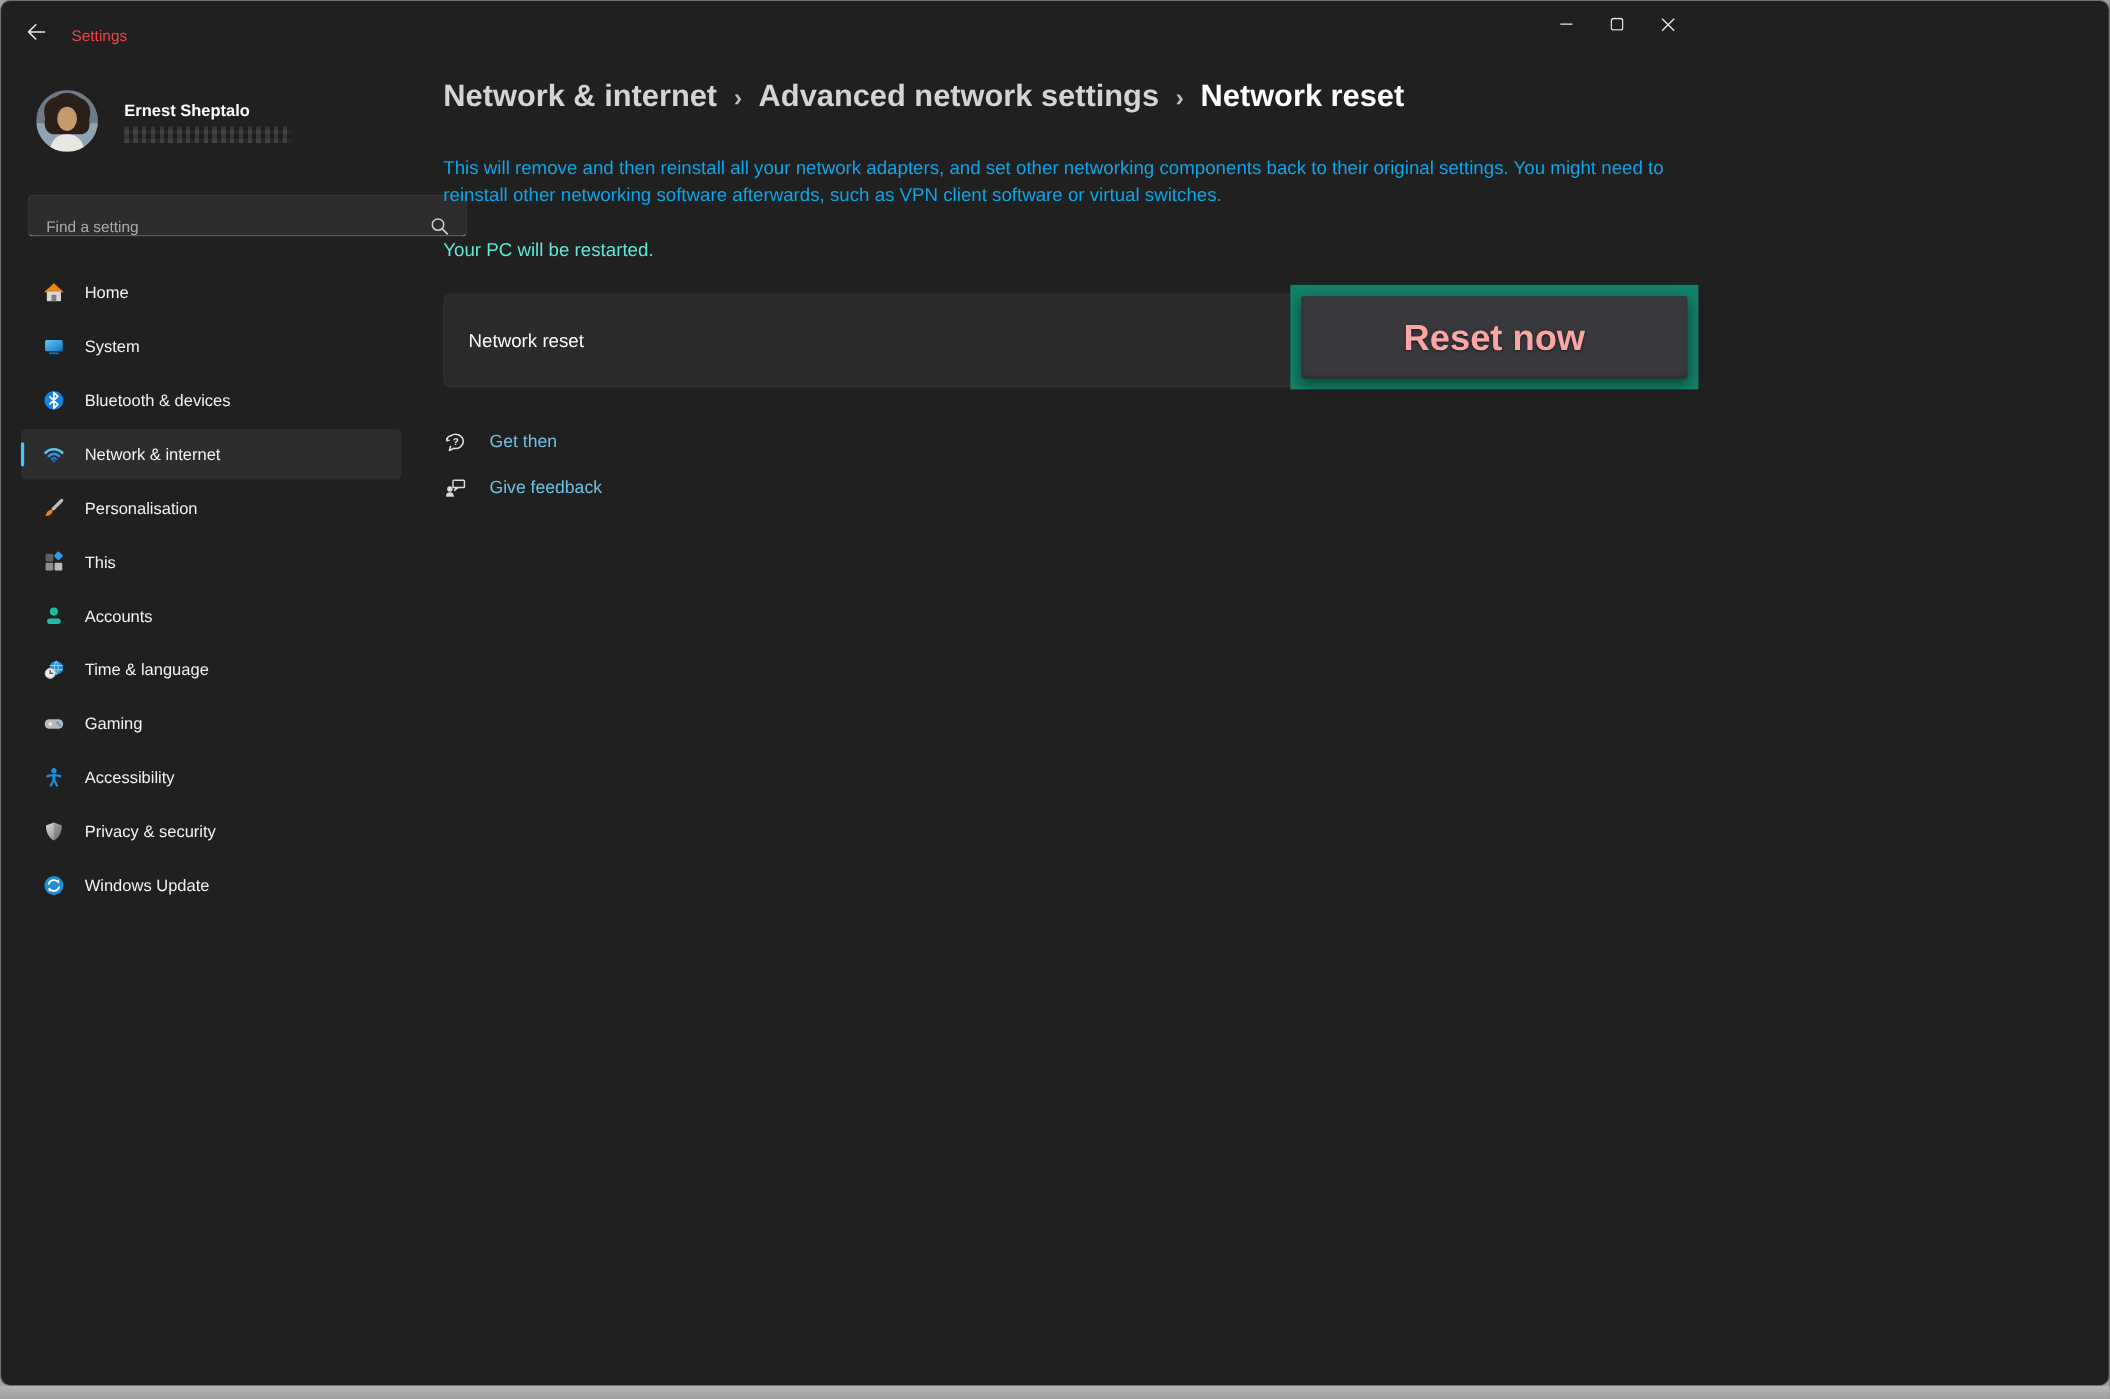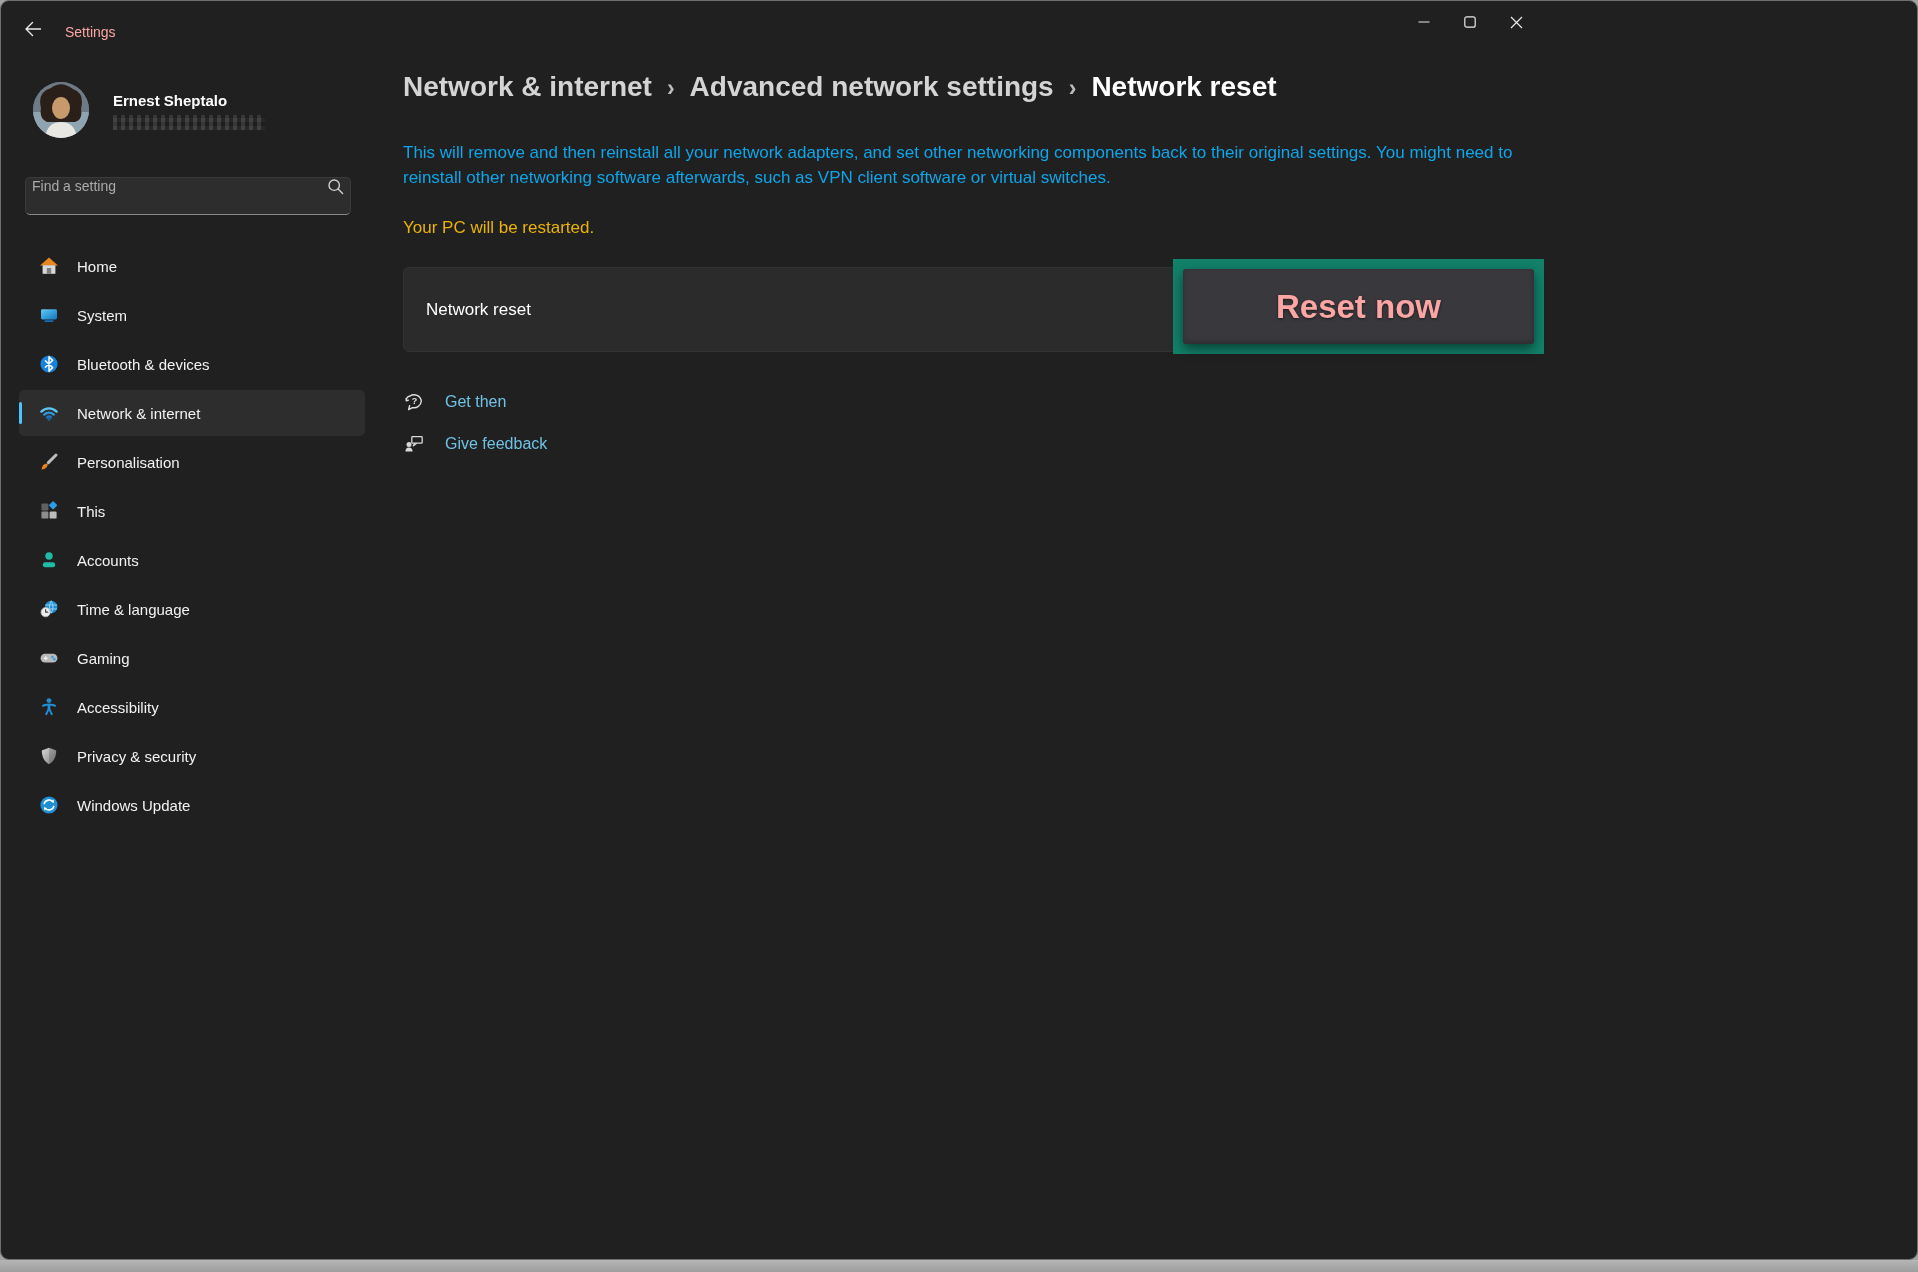--- a/index.html
+++ b/index.html
@@ -15,41 +15,41 @@
   .bottom-strip {
     position:absolute; left:0; right:0; bottom:0; height:12px;
     background:linear-gradient(#b5b5b5,#9e9e9e);
   }
 
   .titlebar { position:absolute; left:0; top:0; right:0; height:46px; }
   .back-btn {
     position:absolute; left:12px; top:10px; width:40px; height:36px;
     display:flex; align-items:center; justify-content:center; border-radius:5px; cursor:pointer;
   }
-  .app-title { position:absolute; left:64px; top:23px; font-size:14px; color:#fca5a5; }
+  .app-title { position:absolute; left:64px; top:23px; font-size:14px; color:#ef4444; }
   .win-controls { position:absolute; left:1400px; top:0; display:flex; }
   .win-btn { width:46px; height:42px; display:flex; align-items:center; justify-content:center; }
 
   
   .sidebar { position:absolute; left:0; top:46px; width:380px; bottom:0; }
   .avatar {
     position:absolute; left:32px; top:35px; width:56px; height:56px; border-radius:50%;
     overflow:hidden; background:#5c6670;
   }
   .user-name { position:absolute; left:112px; top:45px; font-size:15px; font-weight:bold; color:#ffffff; }
   .email-redacted {
     position:absolute; left:112px; top:68px; width:152px; height:15px; opacity:.55;
     background:
       repeating-linear-gradient(90deg, rgba(190,190,190,.25) 0 4px, rgba(20,20,20,.4) 4px 8px),
       repeating-linear-gradient(0deg, rgba(120,120,120,.35) 0 4px, rgba(40,40,40,.5) 4px 8px);
   }
   .search-box {
-    position:absolute; left:24px; top:130px; width:326px; height:38px;
+    position:absolute; left:24px; top:130px; width:400px; height:38px;
     background:#2d2d2d; border:1px solid #3a3a3a; border-bottom:1px solid #898989;
-    border-radius:5px; display:flex; align-items:flex-start; padding:0 6px; cursor:text;
+    border-radius:5px; display:flex; align-items:flex-end; padding:0 16px; cursor:text;
   }
   .search-box input {
     flex:1; background:transparent; border:none; outline:none;
     font-family:"Liberation Sans",sans-serif; font-size:14px; color:#e6e6e6;
   }
   .search-box input::placeholder { color:#aaaaaa; }
 
   .nav { position:absolute; left:18px; top:196px; width:346px; }
   .nav-item {
     position:relative; height:46px; margin-bottom:3px; border-radius:5px;
@@ -70,21 +70,21 @@
     font-size:28px; font-weight:600; white-space:nowrap;
   }
   .crumb { color:#d4d4d4; cursor:pointer; }
   .crumb.current { color:#ffffff; cursor:default; }
   .crumb-sep { color:#bdbdbd; font-size:23px; margin:0 15px; padding-top:2px; }
 
   .page-desc {
     position:absolute; left:22px; top:93px; width:1135px;
     font-size:17px; line-height:25px; color:#0ea5e9;
   }
-  .restart-note { position:absolute; left:22px; top:171px; font-size:17px; color:#eab308; }
+  .restart-note { position:absolute; left:22px; top:171px; font-size:17px; color:#5eead4; }
 
   .setting-card {
     position:absolute; left:22px; top:220px; width:1141px; height:85px;
     background:#2b2b2b; border:1px solid #323232; border-radius:6px;
     display:flex; align-items:center; padding:0 22px;
   }
   .setting-card .card-label { font-size:17px; color:#ffffff; }
 
   .highlight-box {
     position:absolute; left:792px; top:212px; width:371px; height:95px;

